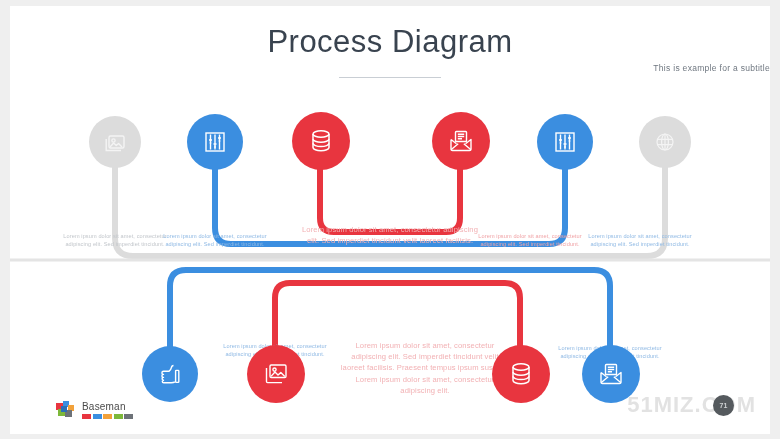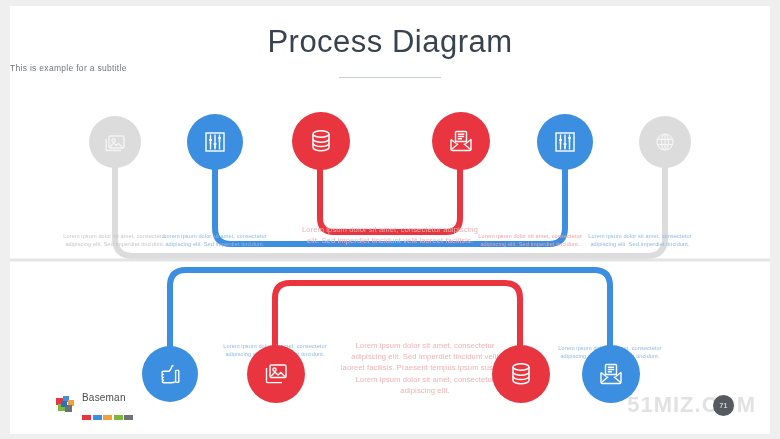--- a/index.html
+++ b/index.html
@@ -19,21 +19,21 @@
 
   
   #title {
     position:absolute; top:18px; left:0; width:100%;
     text-align:center;
     font-size:31px; font-weight:400; letter-spacing:.5px;
     color:#39434f;
   }
   #subtitle {
     position:absolute; top:57px; left:0; width:100%;
-    text-align:left;
+    text-align:right;
     font-size:8.5px; color:#6f7780; letter-spacing:.3px;
   }
   #subtitle-rule {
     position:absolute; top:71px; left:50%; transform:translateX(-50%);
     width:102px; height:1px; background:#c9ced4;
   }
 
   
   #connectors { position:absolute; inset:0; }
 
@@ -59,21 +59,21 @@
   .c-gray  { background:#dcdcdc; }
   .t-blue  { color:#8fb9e4; }
   .t-red   { color:#f0a3a6; }
   .t-gray  { color:#c2c6cb; }
   .t-redbig{ color:#f2b1b4; }
 
   
   #logo { position:absolute; left:46px; bottom:14px; display:flex; align-items:center; gap:7px; }
   #logo-mark { width:19px; height:19px; position:relative; }
   #logo-mark i { position:absolute; display:block; }
-  #logo-text-wrap { display:flex; flex-direction:column; gap:12px; }
+  #logo-text-wrap { display:flex; flex-direction:column; gap:2px; }
   #logo-name { font-size:10px; color:#4a4a4a; letter-spacing:.2px; }
   #logo-swatches { display:flex; gap:1.5px; }
   #logo-swatches span { width:9px; height:5px; display:block; }
 
   #watermark {
     position:absolute; right:14px; bottom:16px;
     font-size:22px; font-weight:bold; letter-spacing:1px;
     color:#e2e2e2;
   }
   #wm-badge {

